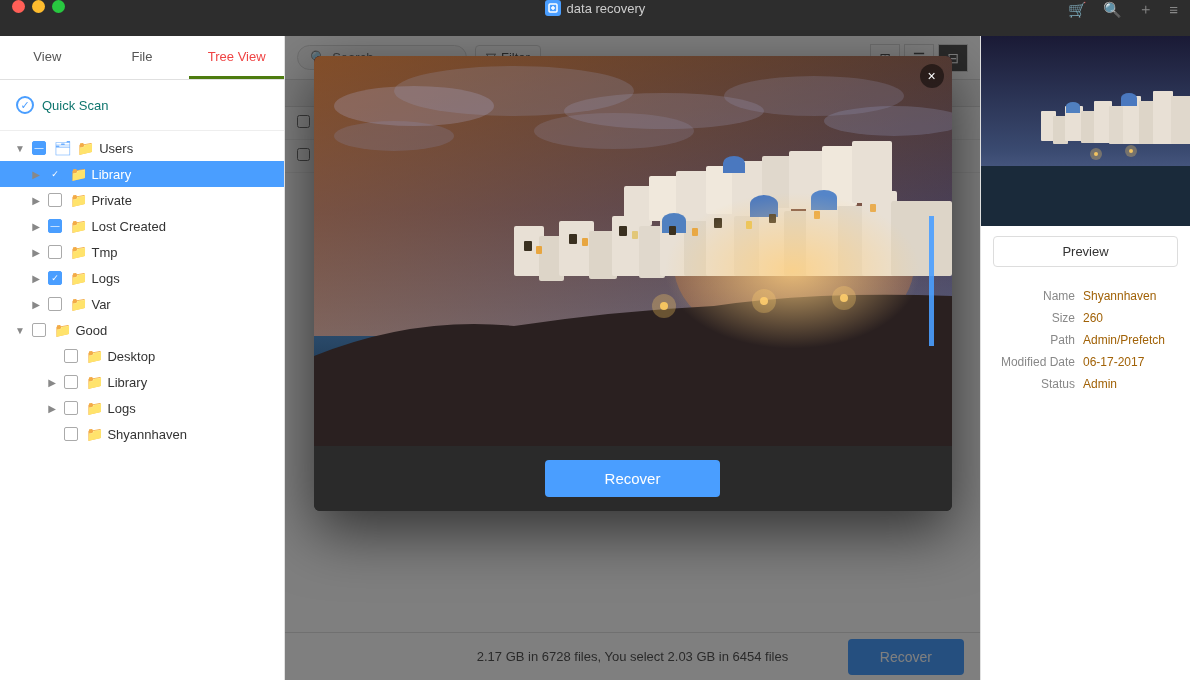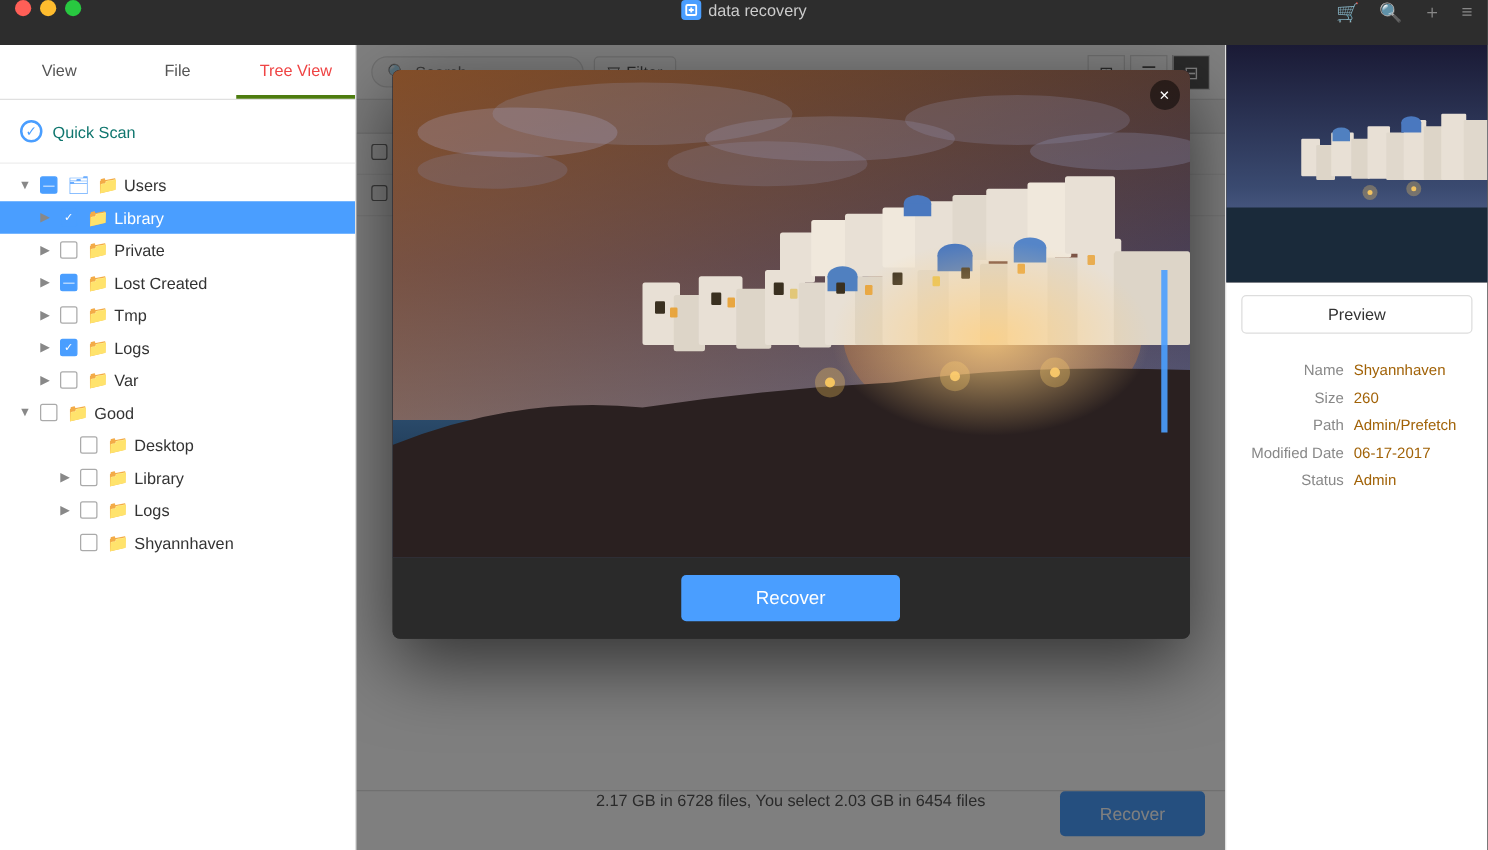--- a/index.html
+++ b/index.html
@@ -147,20 +147,21 @@
     .file-list-header .col-size { width: 80px; text-align: right; }
     .file-list-header .col-path { flex: 2; }
     .file-list-header .col-date { width: 110px; }
 
     
     .bottom-bar {
       height: 48px;
       background: #fff;
       border-top: 1px solid #e0e0e0;
       display: flex;
+      align-items: center;
       justify-content: center;
       font-size: 13px;
       color: #555;
       padding: 0 16px;
       flex-shrink: 0;
       position: relative;
     }
     .recover-btn-main {
       position: absolute;
       right: 16px;

